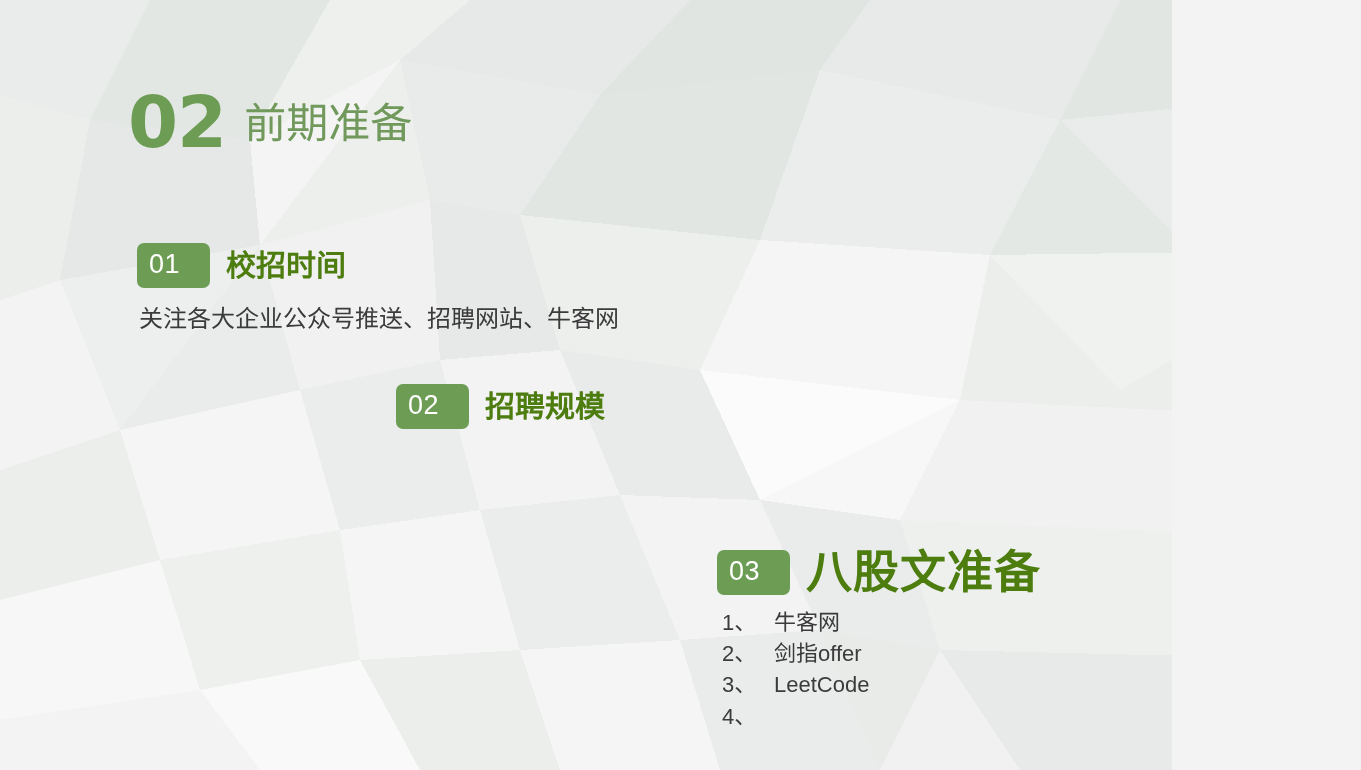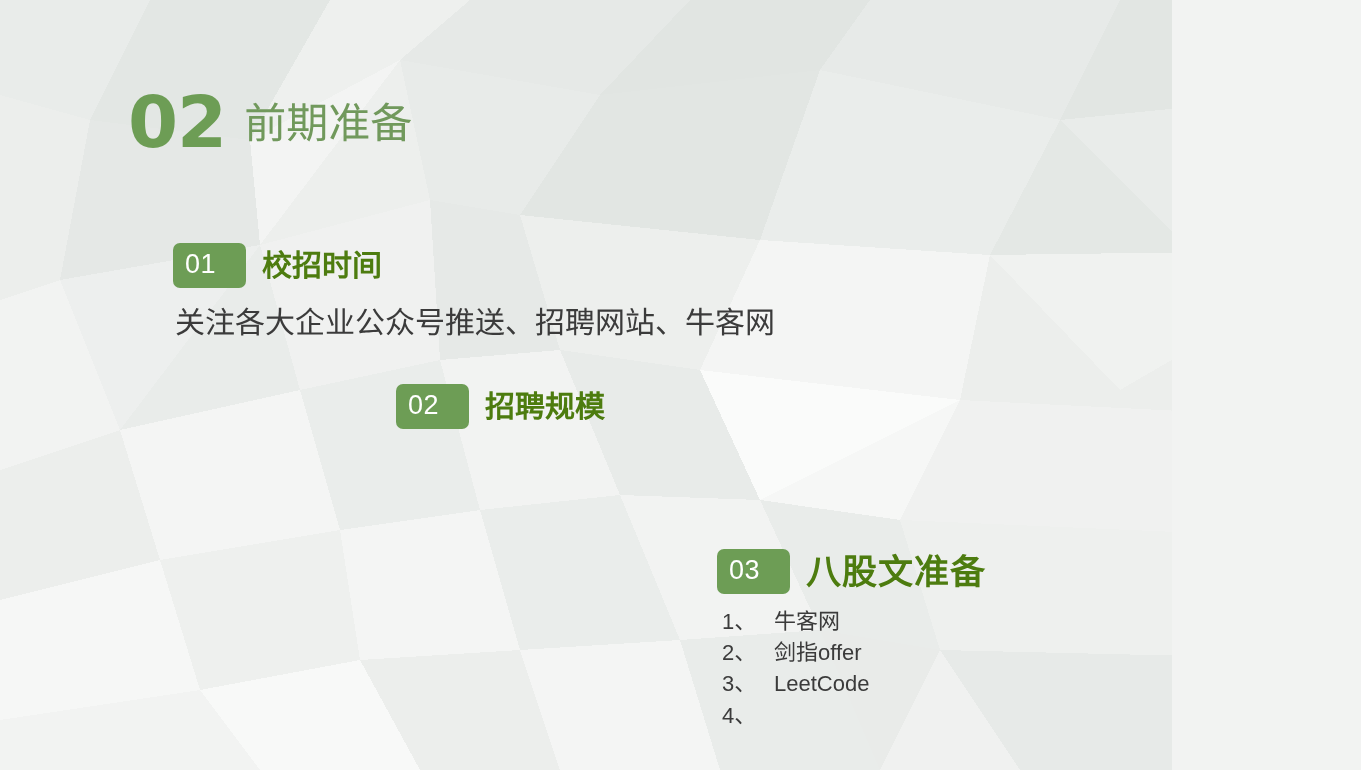--- a/index.html
+++ b/index.html
@@ -81,26 +81,26 @@
     letter-spacing: 0.5px;
   }
   .section-title {
     margin-left: 16px;
     font-size: 30px;
     font-weight: 700;
     color: #4d7c0f;
     line-height: 1;
   }
   .section-title.lg {
-    font-size: 35px;
+    font-size: 46px;
     letter-spacing: 1px;
   }
   .section-body {
     margin-top: 14px;
-    font-size: 30px;
+    font-size: 24px;
     font-weight: 400;
     color: #3b3b3b;
     line-height: 1.38;
   }
   .section-body .line {
     display: block;
   }
 
   
   .section-list {
@@ -117,21 +117,21 @@
     display: inline-block;
     min-width: 44px;
     color: #3b3b3b;
   }
   .list-text {
     color: #3b3b3b;
     margin-left: 8px;
   }
 
   
-  #section-1 { left: 137px; top: 243px; margin-left: 36px; }
+  #section-1 { left: 137px; top: 243px; }
   #section-2 { left: 396px; top: 384px; }
   #section-3 { left: 717px; top: 549px; }
   #section-1 .section-body { margin-left: 2px; }
   #section-2 .section-body { margin-left: 2px; }
   #section-3 .section-list { margin-left: 5px; }
 </style>
 </head>
 <body>
 
 <div id="slide">

